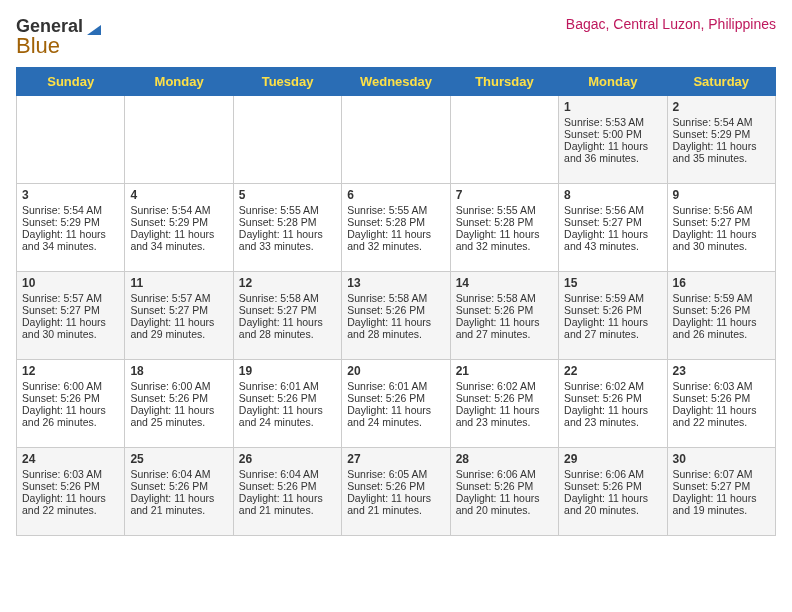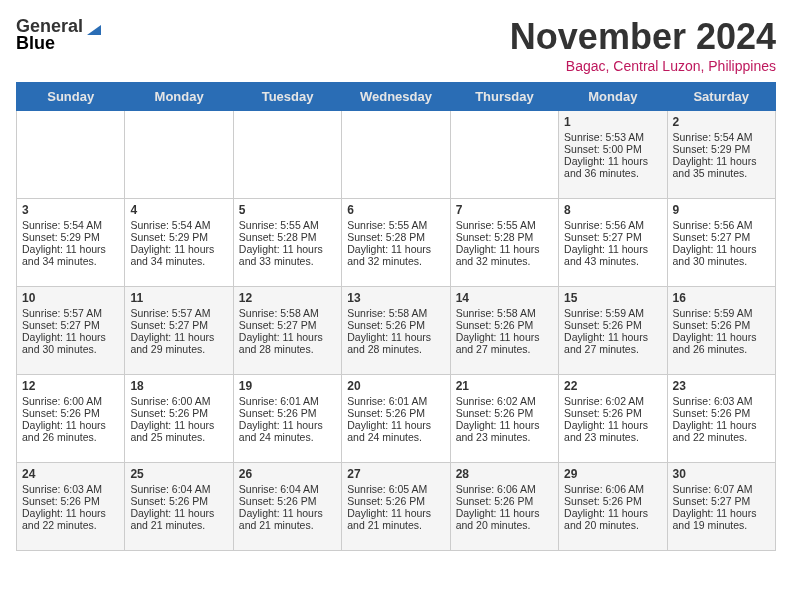--- a/index.html
+++ b/index.html
@@ -35,21 +35,21 @@
       font-size: 14px;
       color: #be185d;
     }
     .calendar {
       width: 100%;
       border-collapse: collapse;
       table-layout: fixed;
     }
     .calendar th {
       background: #2a6db5;
-      color: #e5e5e5;
+      color: #fde047;
       text-align: center;
       padding: 6px 4px;
       font-size: 13px;
       font-weight: bold;
       border: 1px solid #2a6db5;
     }
     .calendar td {
       border: 1px solid #ccc;
       vertical-align: top;
       padding: 4px 5px;
@@ -81,24 +81,23 @@
 <body>
 
 <div class="header">
   <div class="logo">
     <div style="display:flex;align-items:flex-end;">
       <span class="logo-general" style="font-size:18px;font-weight:bold;color:#333;">General</span>
       <svg width="18" height="18" viewBox="0 0 18 18" style="margin-left:2px;margin-top:-4px;">
         <polygon points="2,16 16,6 16,16" fill="#2a6db5"></polygon>
       </svg>
     </div>
-    <span class="logo-blue" style="font-size:18px;font-weight:bold;color:#000000;margin-top:-4px;">Blue</span>
+    <span class="logo-blue" style="font-size:22px;font-weight:normal;color:#a16207;margin-top:-4px;">Blue</span>
   </div>
   <div class="title-block">
-    <div class="month-title">November 2024</div>
     <div class="location">Bagac, Central Luzon, Philippines</div>
   </div>
 </div>
 
 <table class="calendar">
   <thead>
     <tr>
       <th>Sunday</th>
       <th>Monday</th>
       <th>Tuesday</th>

